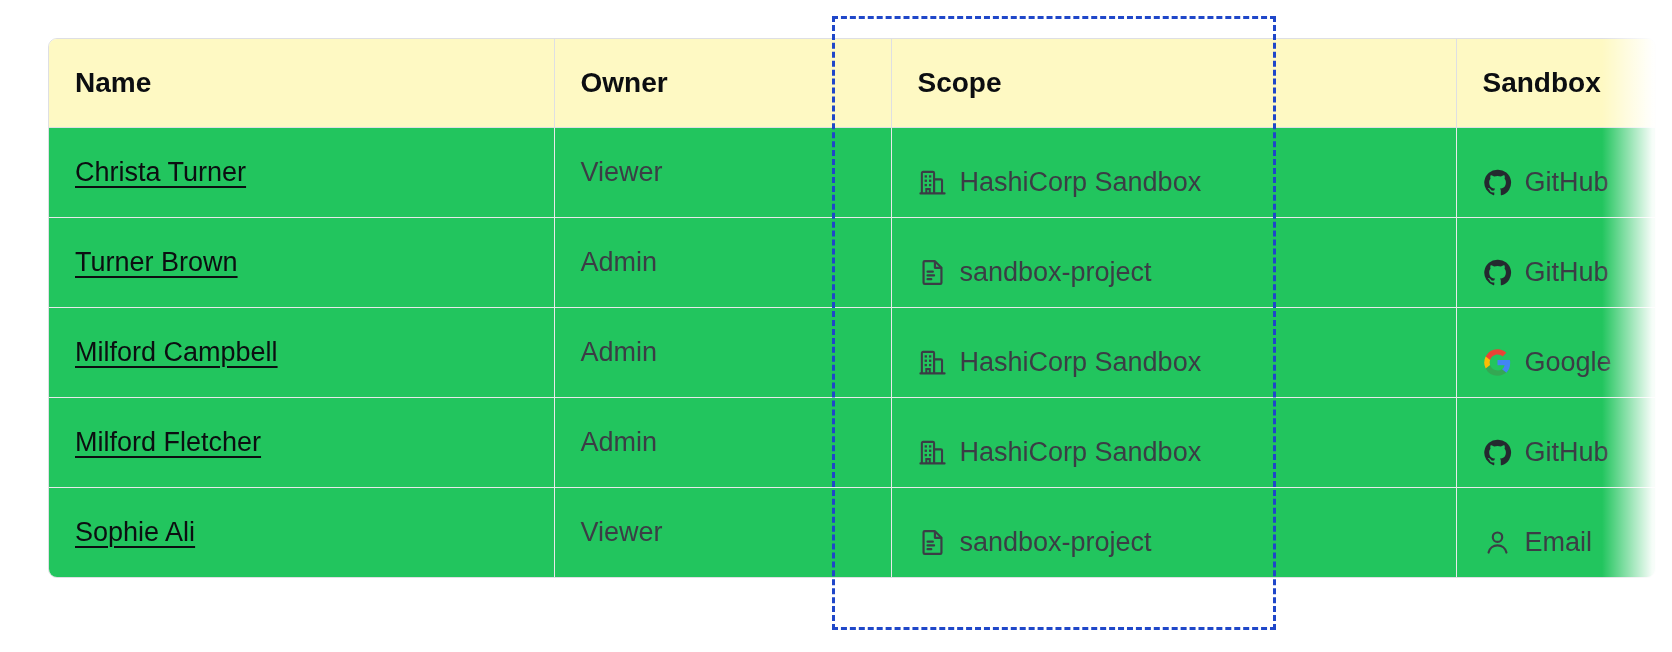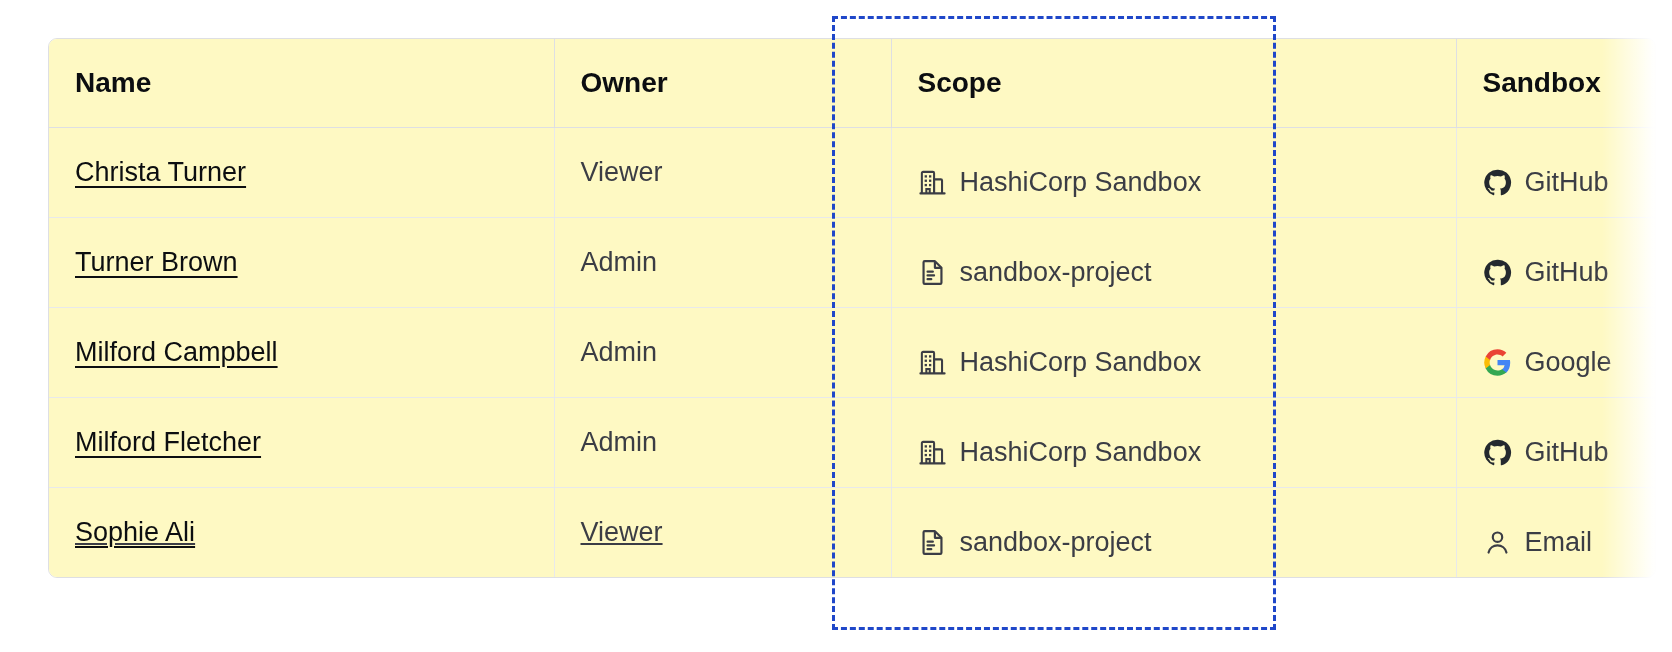--- a/index.html
+++ b/index.html
@@ -74,25 +74,25 @@
   tbody td {
     height: 90px;
     padding: 0 0 0 26px;
     text-align: left;
     font-size: 27px;
     color: #3b3d45;
     border-bottom: 1px solid #e8e9eb;
     border-right: 1px solid #e8e9eb;
     white-space: nowrap;
     vertical-align: middle;
-    background: #fef9c3;
+    background: #22c55e;
     box-sizing: border-box;
   }
   tbody td:last-child { border-right: none; }
-  tbody tr:last-child td { border-bottom: none; text-decoration: underline; }
+  tbody tr:last-child td { border-bottom: none; }
 
   .name-link {
     color: #0c0e11;
     text-decoration: underline;
     text-underline-offset: 5px;
     text-decoration-thickness: 2px;
     cursor: pointer;
     font-size: 27px;
   }
 

